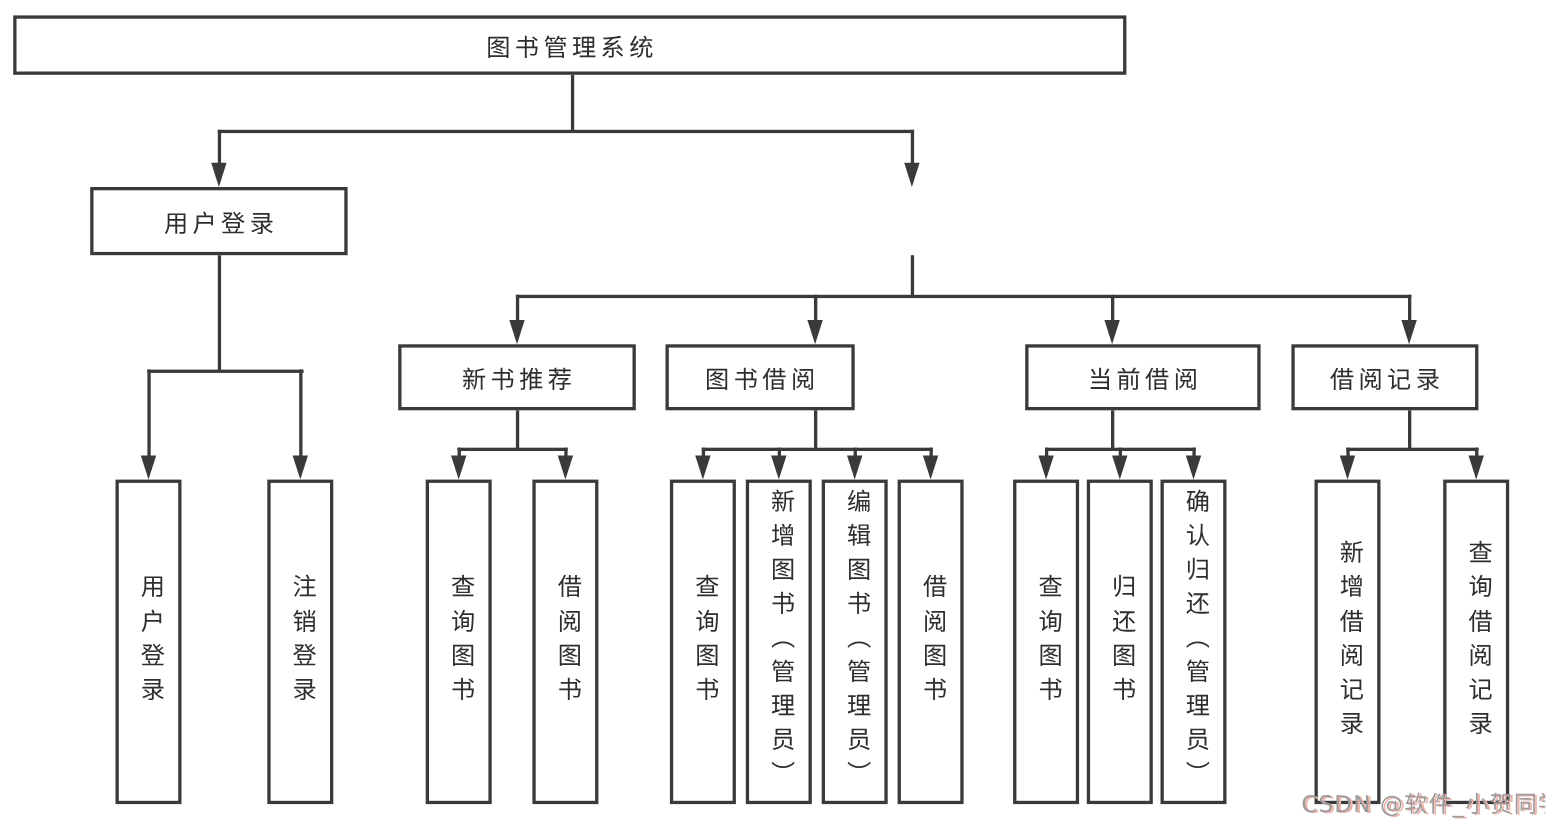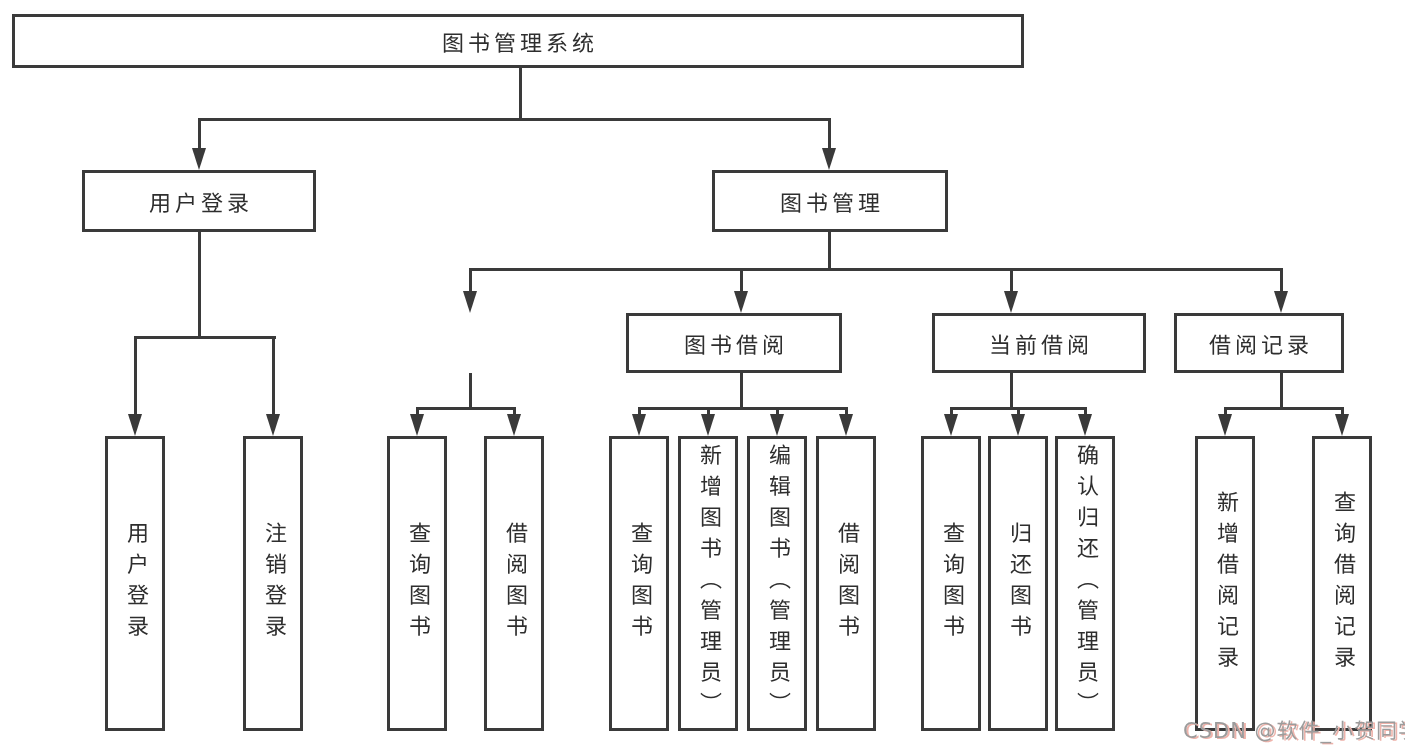--- a/index.html
+++ b/index.html
@@ -75,25 +75,25 @@
 
 <div class="canvas">
 
   <div class="hbox" style="left:12px; top:14px; width:1012px; height:54px;">
     <span class="lbl">图书管理系统</span>
   </div>
 
   <div class="hbox" style="left:82px; top:170px; width:234px; height:62px;">
     <span class="lbl">用户登录</span>
   </div>
-  <div class="hbox" style="left:712px; top:170px; width:236px; height:62px;">
-    <span class="lbl">图书管理</span>
-  </div>
-
-  <div class="hbox" style="left:626px; top:313px; width:216px; height:60px;">
+
+  <div class="hbox" style="left:362px; top:313px; width:216px; height:60px;">
+    <span class="lbl">新书推荐</span>
+  </div>
+  <div class="hbox" style="left:605px; top:313px; width:172px; height:60px;">
     <span class="lbl">图书借阅</span>
   </div>
   <div class="hbox" style="left:904px; top:313px; width:214px; height:60px;margin-left:28px;">
     <span class="lbl">当前借阅</span>
   </div>
   <div class="hbox" style="left:1174px; top:313px; width:170px; height:60px;">
     <span class="lbl">借阅记录</span>
   </div>
 
   <div class="vbox" style="left:105px; top:436px; width:60px; height:295px;">

